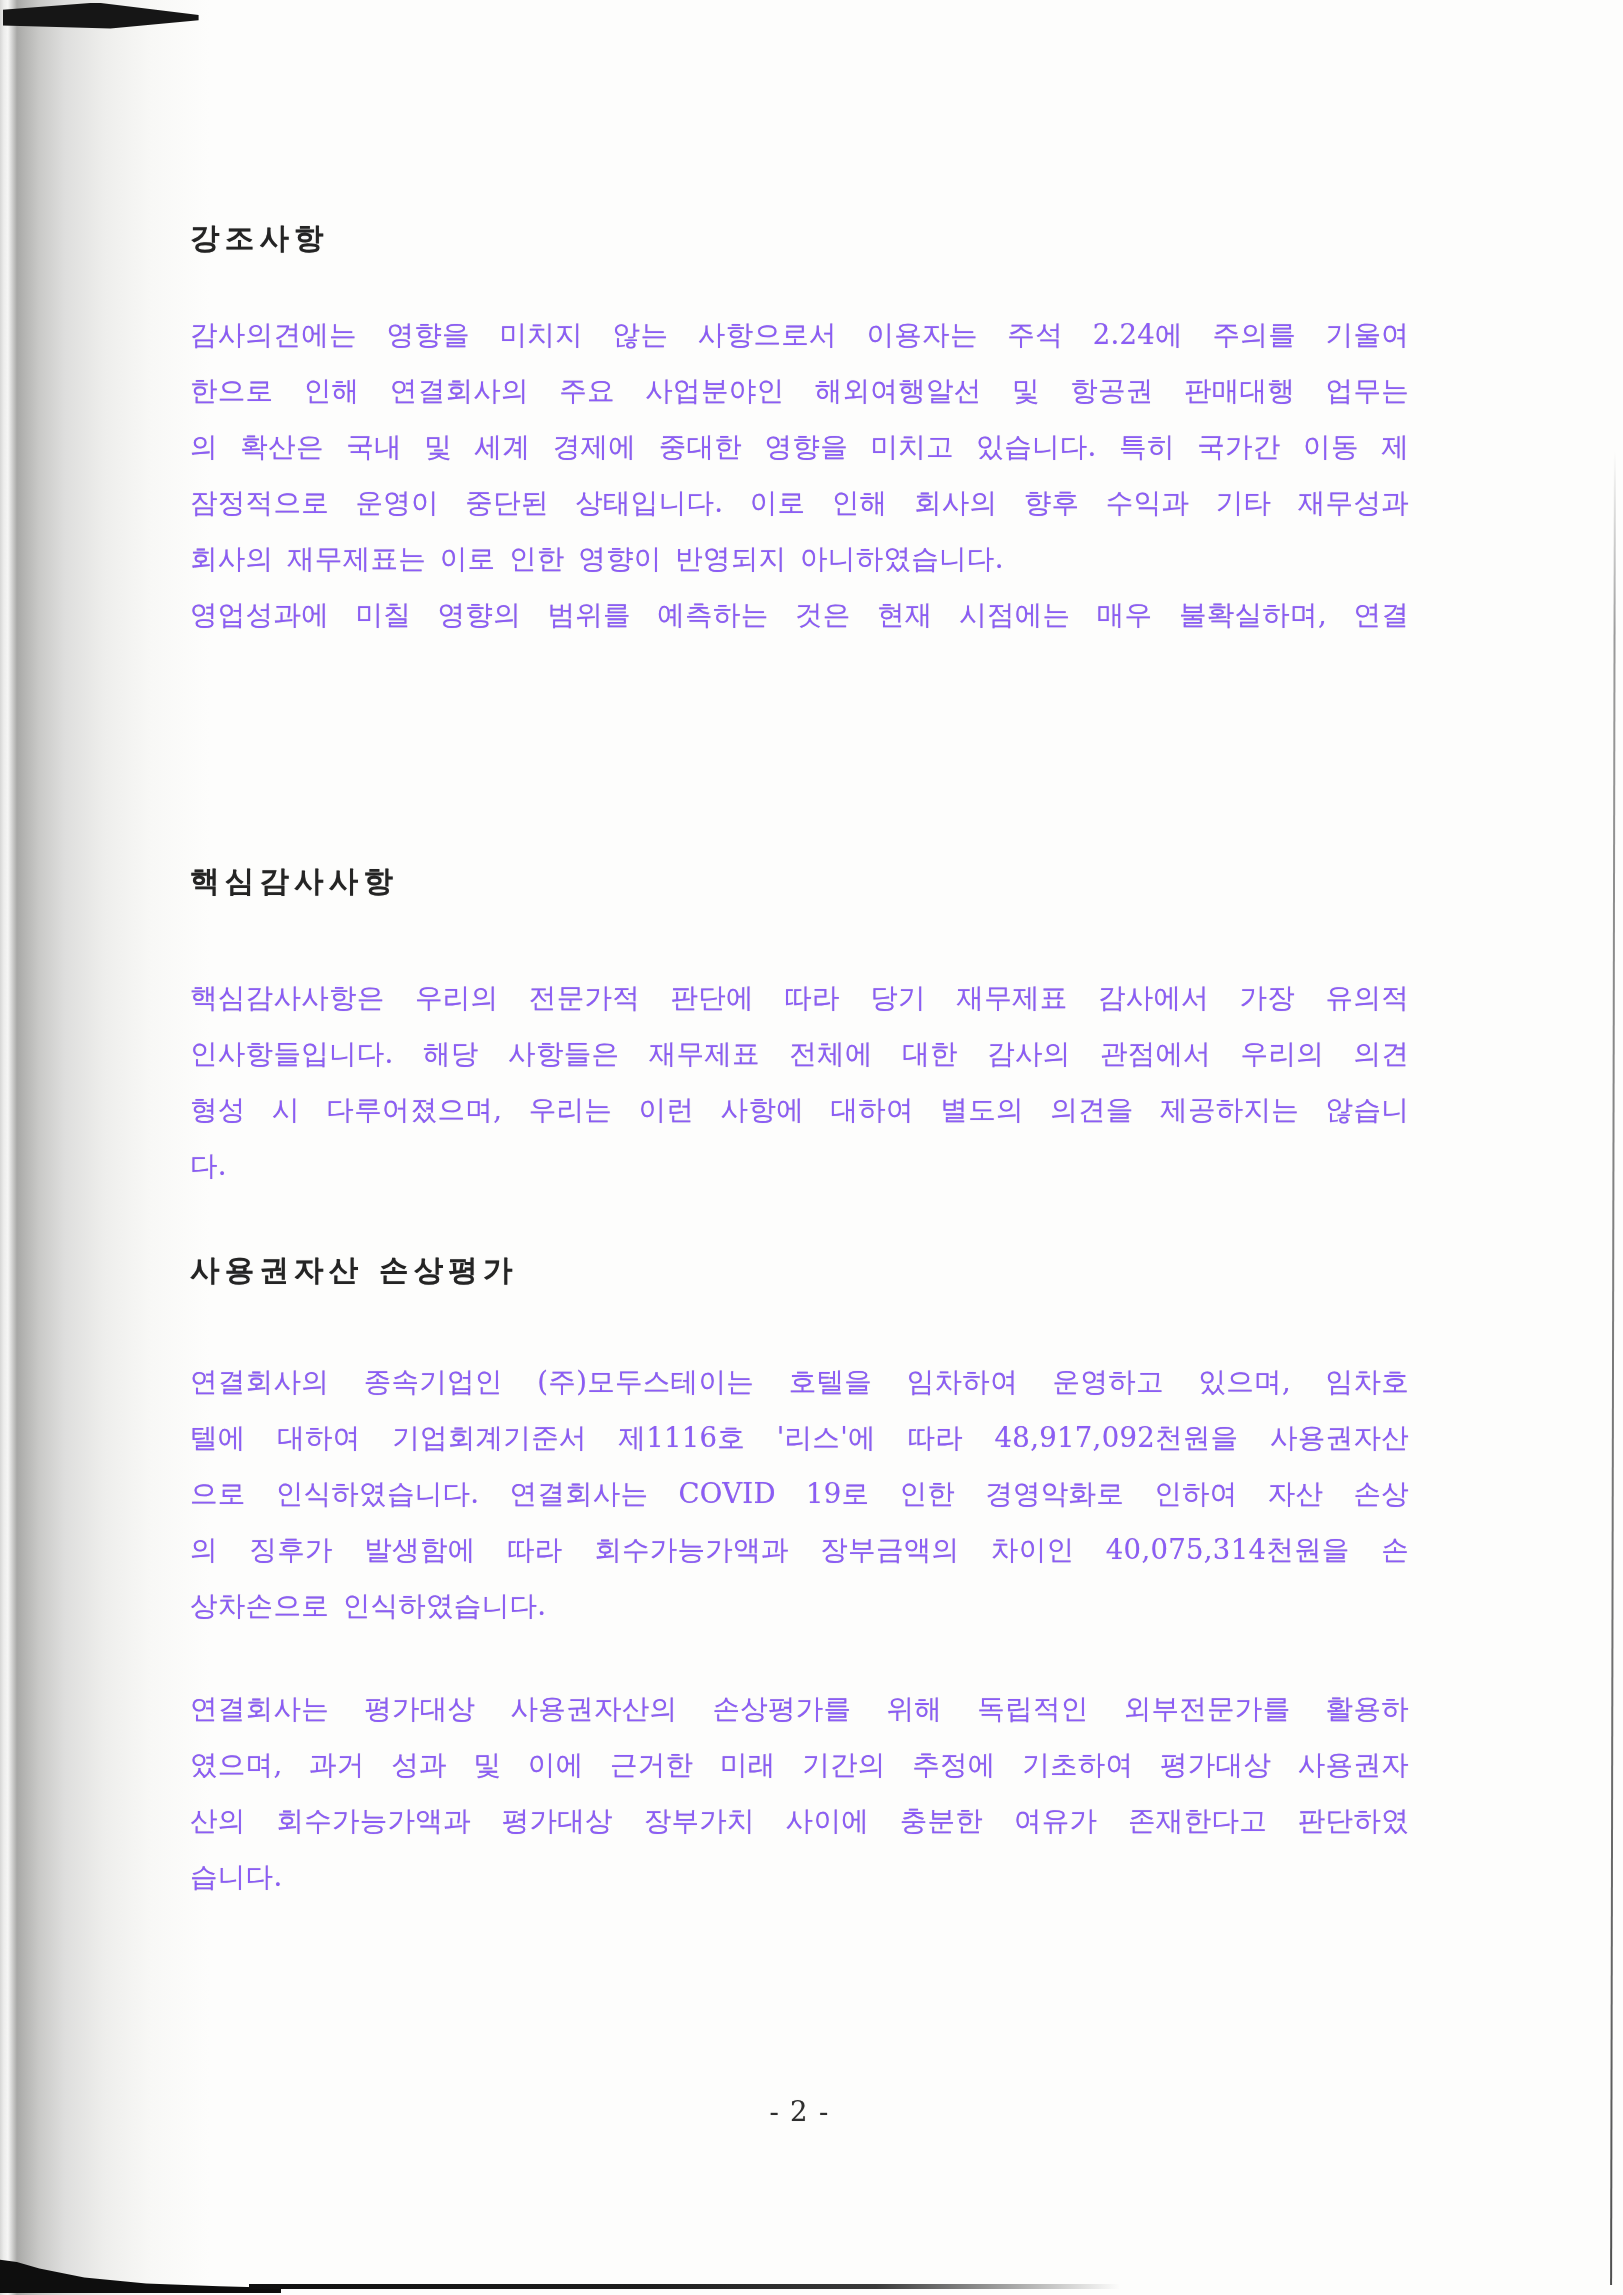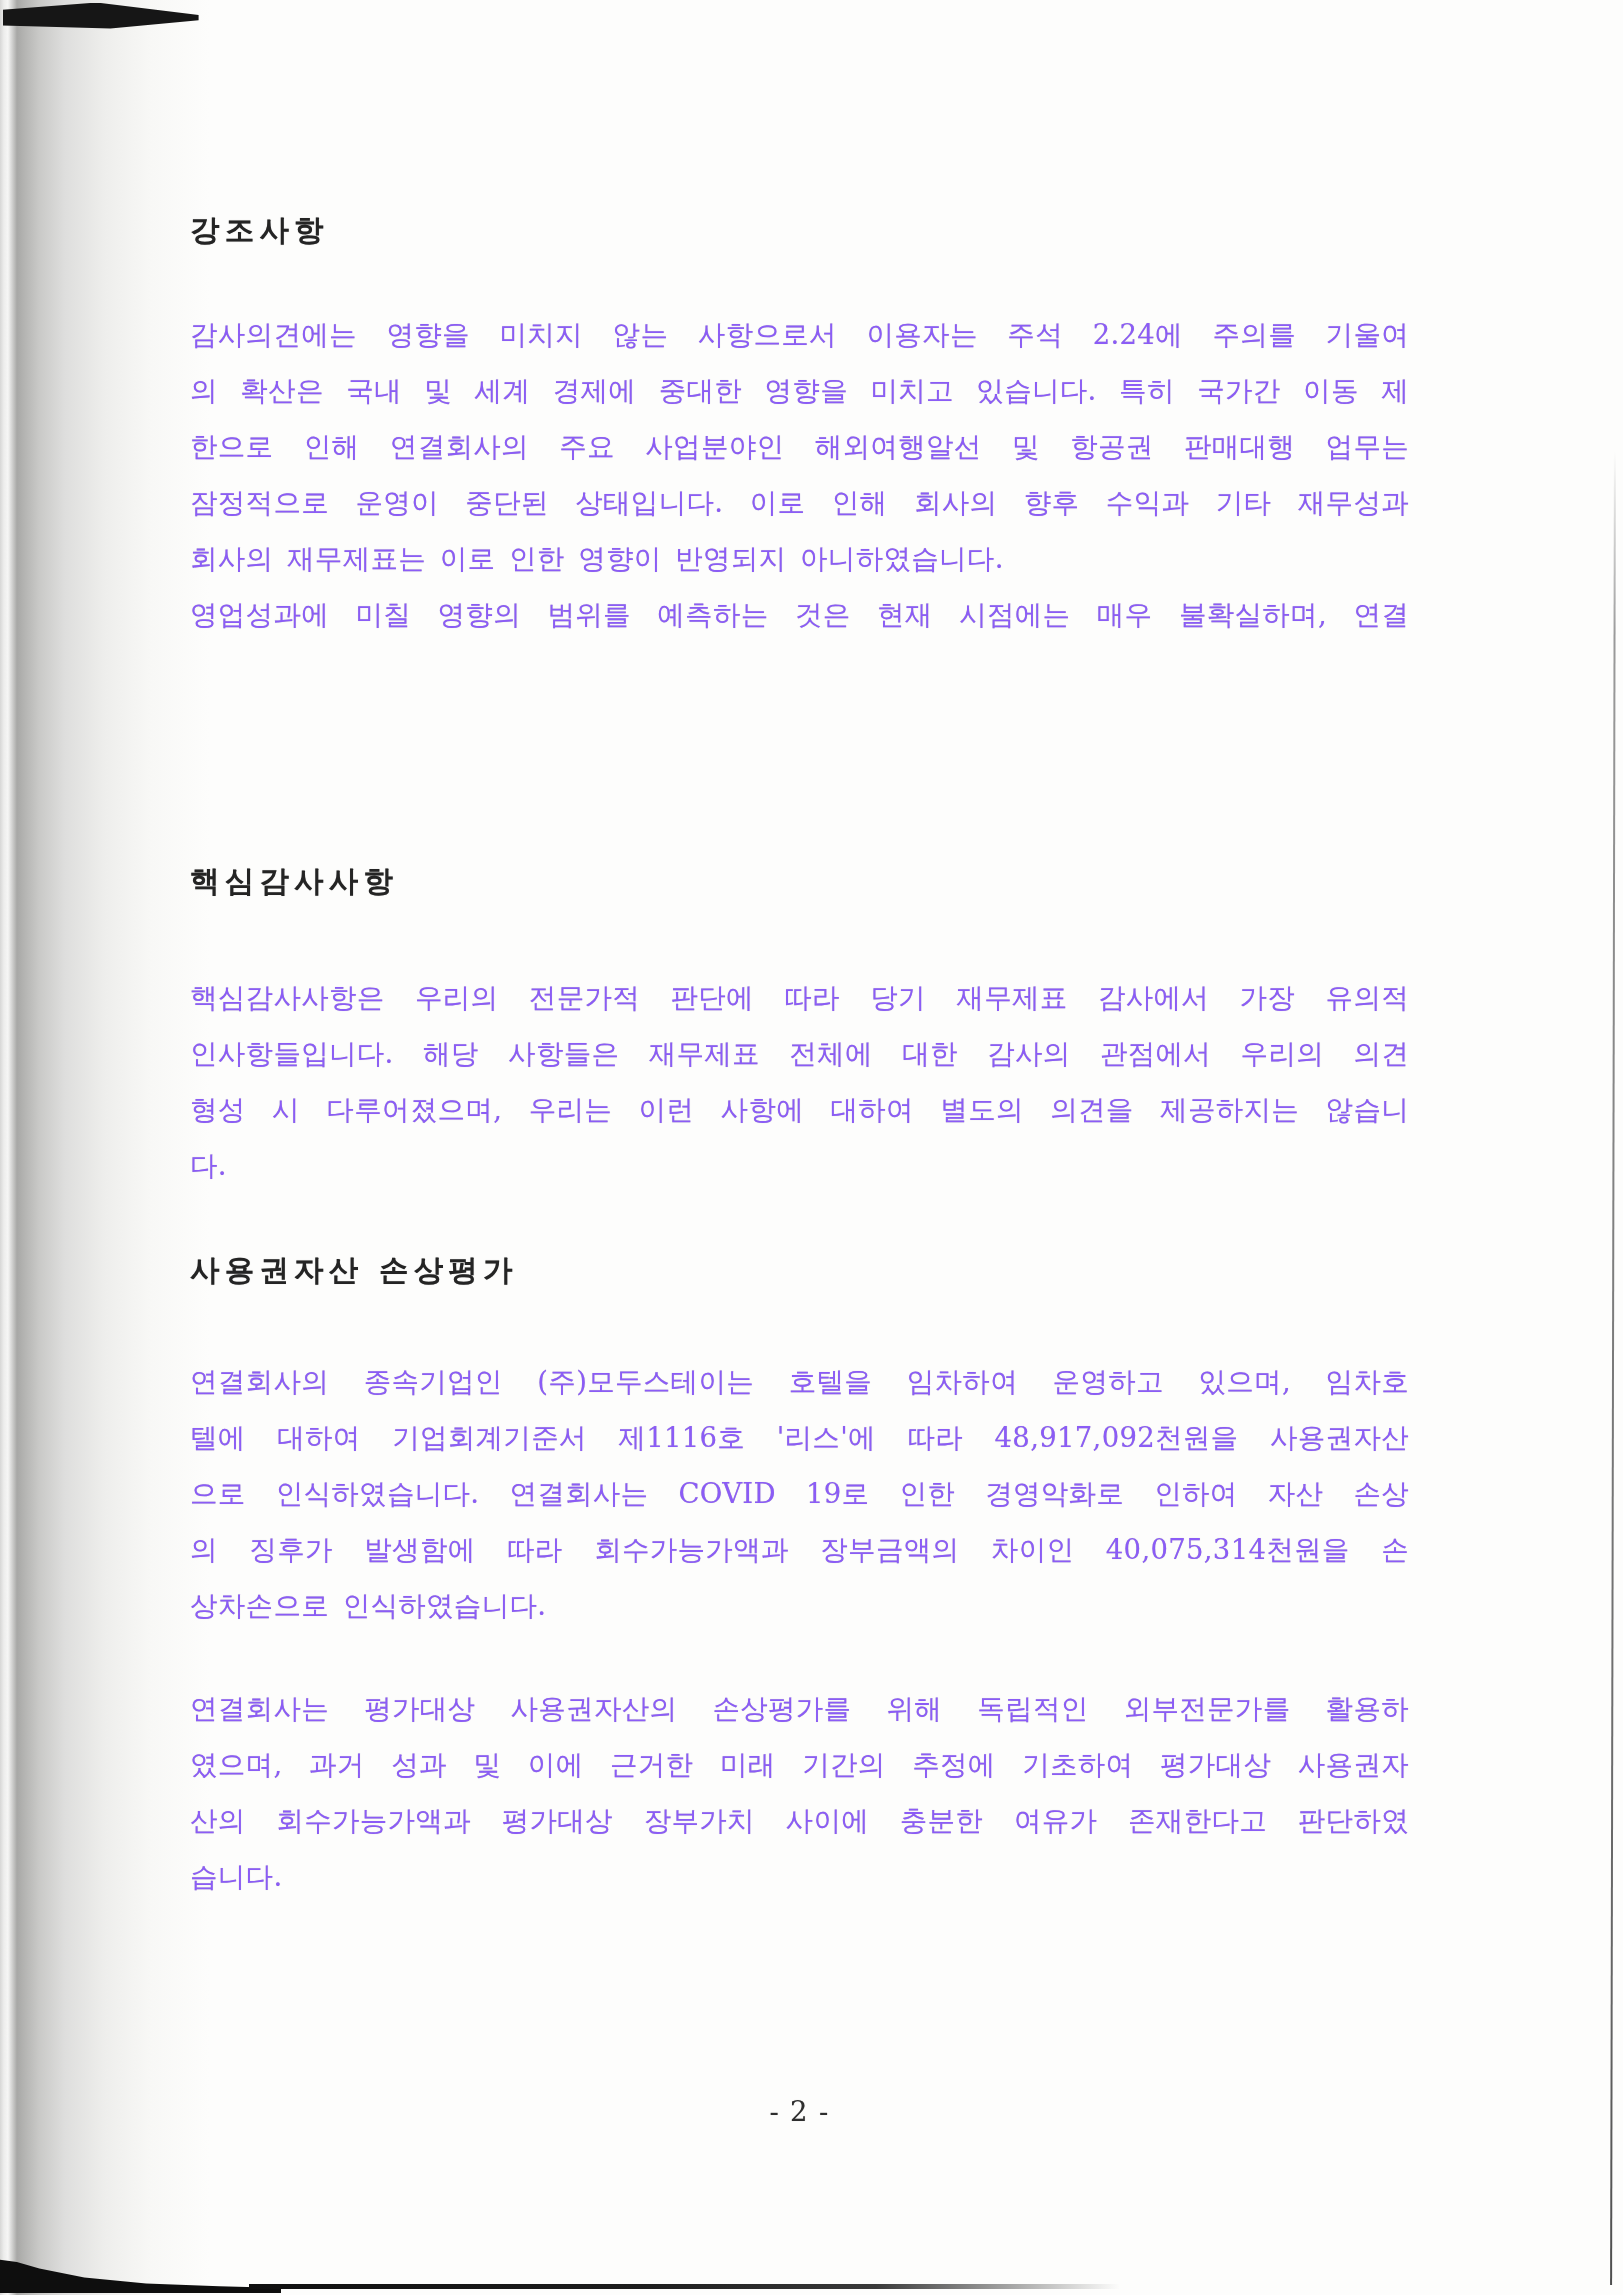--- a/index.html
+++ b/index.html
@@ -58,26 +58,26 @@
 </style>
 </head>
 <body>
 
 <div class="scan-left-shadow"></div>
 <div class="scan-top-wedge"></div>
 <div class="scan-bottom-wedge"></div>
 <div class="scan-bottom-line"></div>
 <div class="scan-right-line"></div>
 
-<div class="heading" style="top:210px">강조사항</div>
+<div class="heading" style="top:218px">강조사항</div>
 
 <div class="para" style="top:306px">
     <div class="line">감사의견에는 영향을 미치지 않는 사항으로서 이용자는 주석 2.24에 주의를 기울여</div>
+    <div class="line">한으로 인해 연결회사의 주요 사업분야인 해외여행알선 및 항공권 판매대행 업무는</div>
     <div class="line">의 확산은 국내 및 세계 경제에 중대한 영향을 미치고 있습니다. 특히 국가간 이동 제</div>
-    <div class="line">한으로 인해 연결회사의 주요 사업분야인 해외여행알선 및 항공권 판매대행 업무는</div>
     <div class="line">잠정적으로 운영이 중단된 상태입니다. 이로 인해 회사의 향후 수익과 기타 재무성과</div>
     <div class="line last">회사의 재무제표는 이로 인한 영향이 반영되지 아니하였습니다.</div>
     <div class="line">영업성과에 미칠 영향의 범위를 예측하는 것은 현재 시점에는 매우 불확실하며, 연결</div>
   </div>
 
 <div class="heading" style="top:861px">핵심감사사항</div>
 
 <div class="para" style="top:969px">
     <div class="line">핵심감사사항은 우리의 전문가적 판단에 따라 당기 재무제표 감사에서 가장 유의적</div>
     <div class="line">인사항들입니다. 해당 사항들은 재무제표 전체에 대한 감사의 관점에서 우리의 의견</div>

